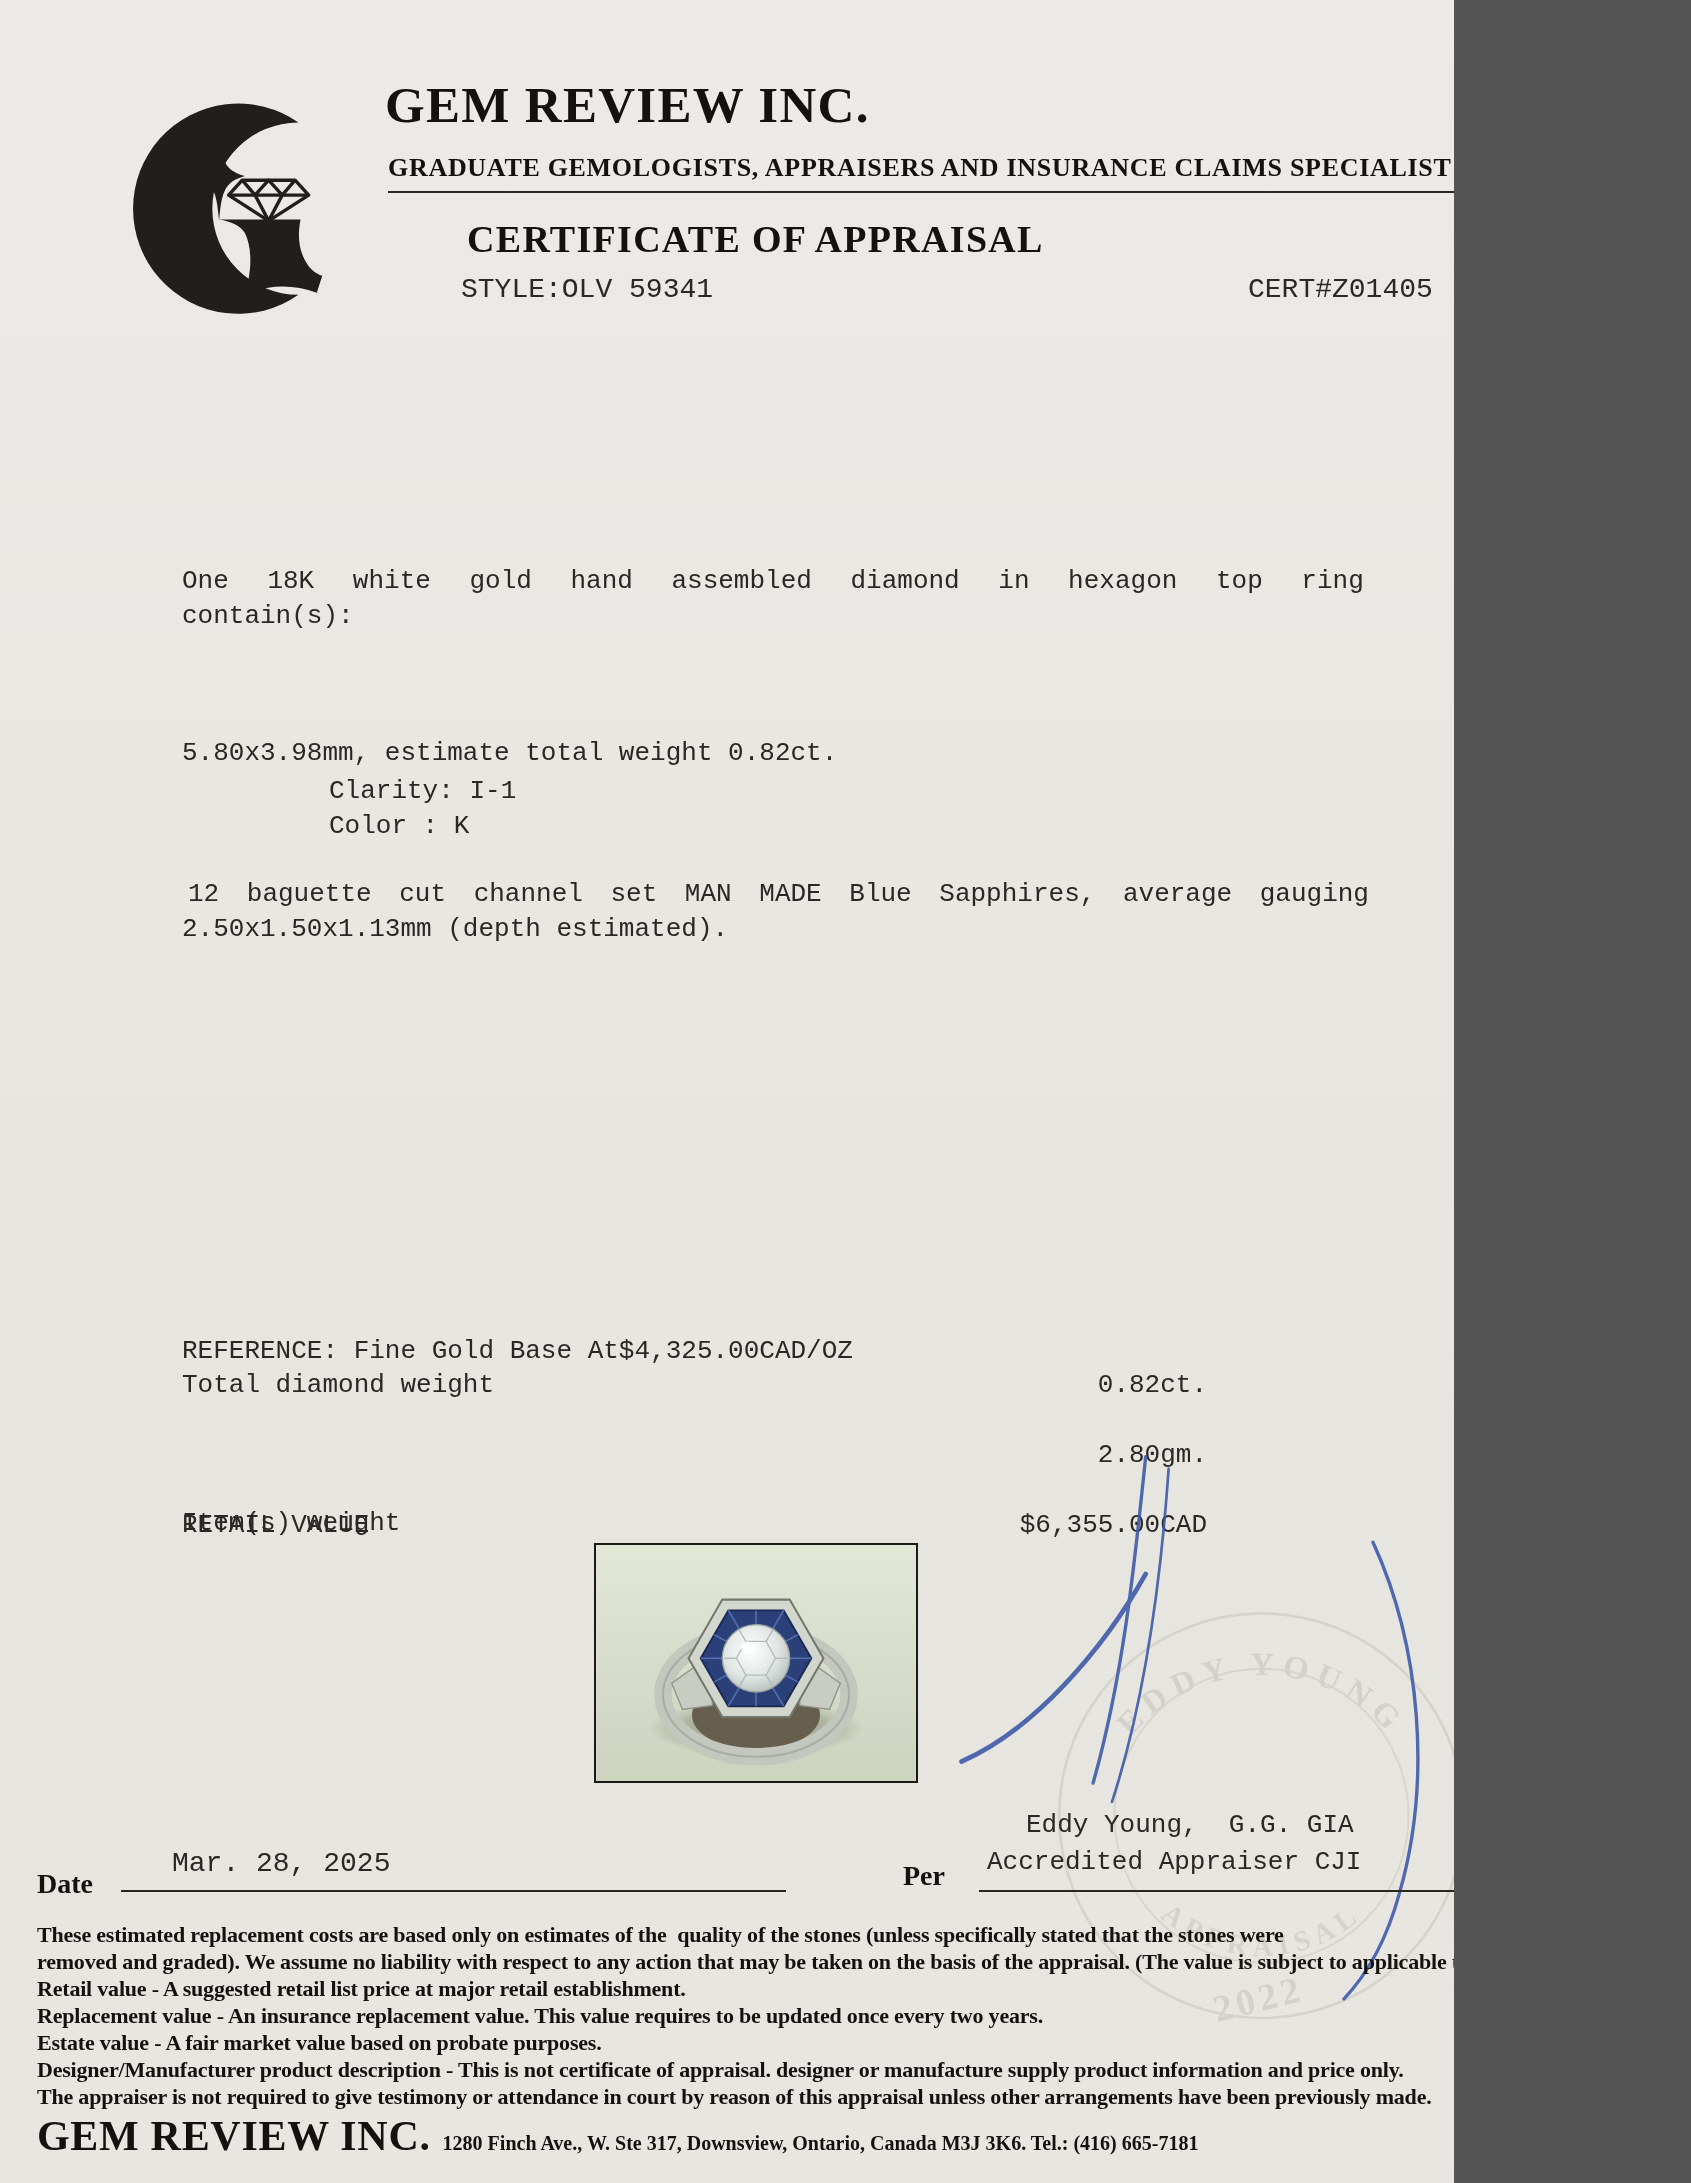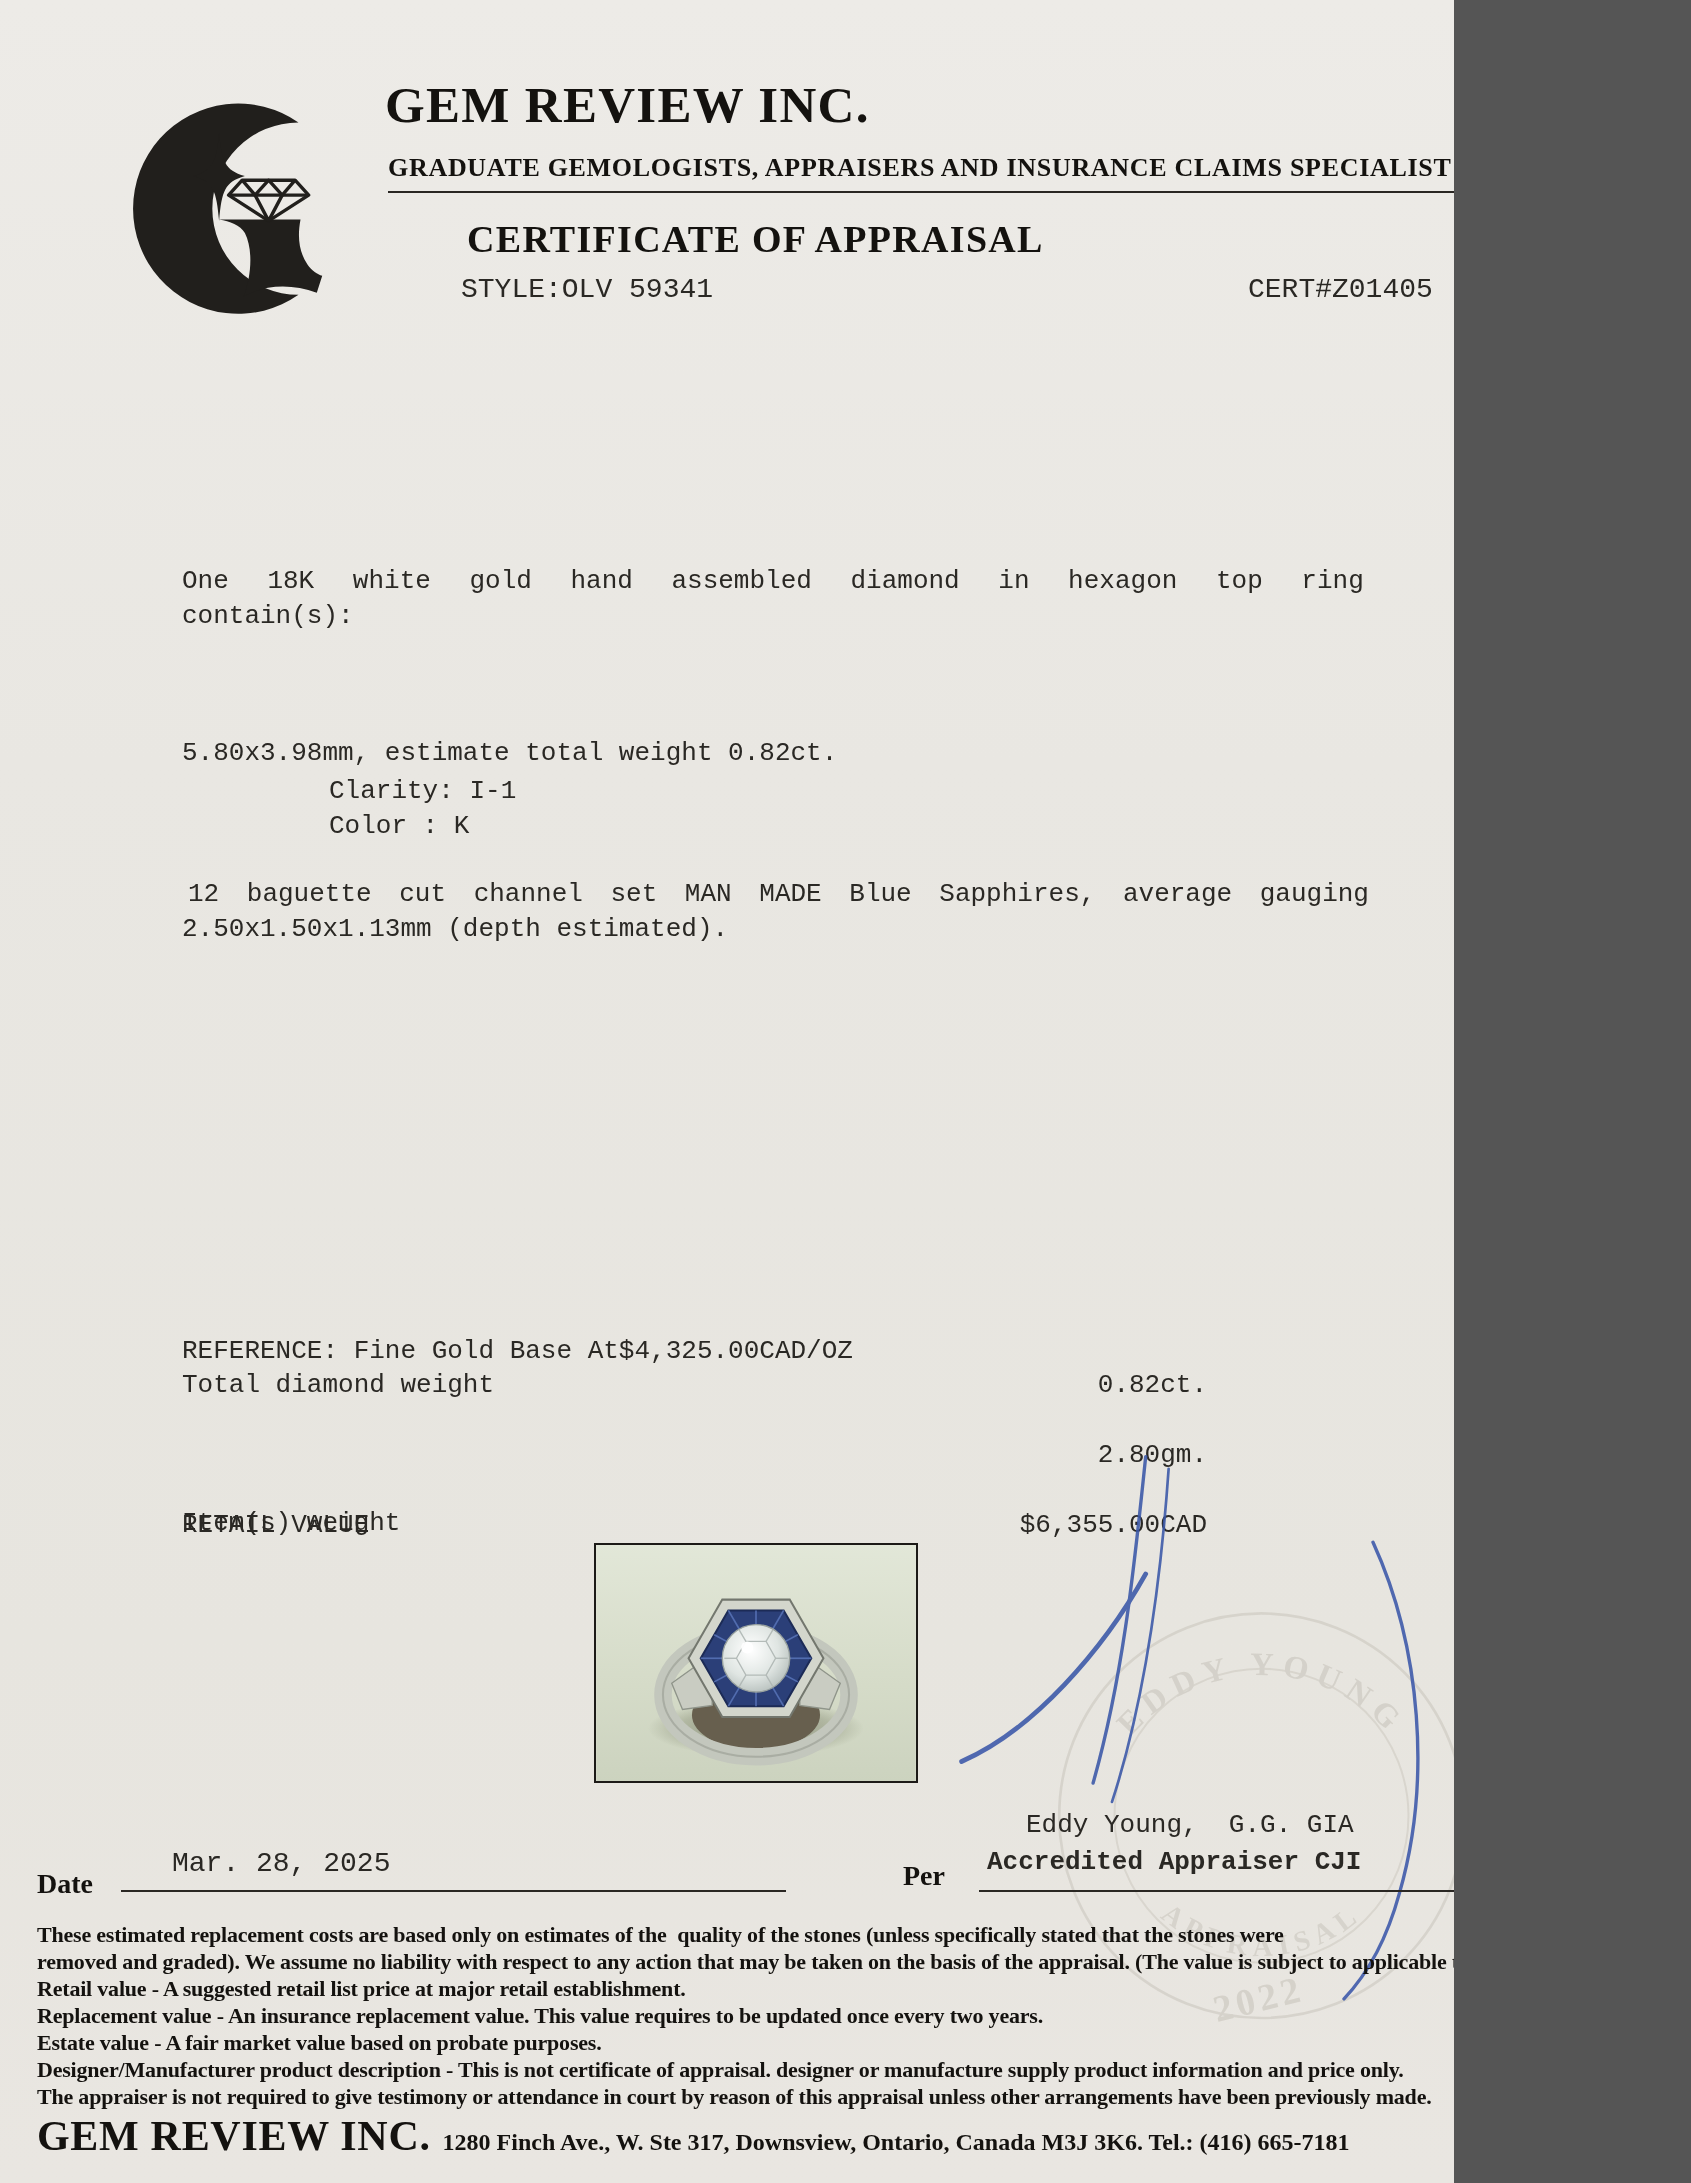--- a/index.html
+++ b/index.html
@@ -25,21 +25,21 @@
   .tagline{font-weight:bold;font-size:26px;letter-spacing:0.7px;color:#14120f;white-space:nowrap;}
   .rule{background:#2a2723;height:2px;}
   .doc-title{font-weight:bold;font-size:38px;letter-spacing:1.3px;color:#14120f;white-space:nowrap;}
   .label-big{font-weight:bold;font-size:28px;color:#14120f;}
   .disclaimer-line{
     font-weight:bold;font-size:22px;line-height:27px;color:#14120f;
     white-space:pre;letter-spacing:-0.2px;
   }
   .footer-wrap{display:flex;align-items:baseline;gap:12px;white-space:nowrap;}
   .footer-company{font-weight:bold;font-size:42px;letter-spacing:0.7px;color:#14120f;}
-  .footer-address{font-weight:bold;font-size:24px;color:#14120f;}
+  .footer-address{font-weight:bold;font-size:20px;color:#14120f;}
   .photo-frame{border:2.7px solid #1c1a17;}
 </style>
 </head>
 <body>
 
 <div class="page">
 
   <svg class="abs" style="left:116px;top:73px;" width="251" height="251" viewBox="0 0 370 370">
 
     <path d="M 269,73 A 155,155 0 1 0 269,327 A 127,127 0 1 1 269,73 Z" fill="#211f1c"></path>
@@ -173,21 +173,21 @@
   <svg class="abs" style="left:931px;top:1404px;" width="567" height="607" viewBox="0 0 840 900">
     <g fill="none" stroke="#3a57a8" stroke-linecap="round" opacity="0.88">
       <path d="M 45,530 C 150,485 255,365 318,252" stroke-width="7"></path>
       <path d="M 318,78 C 302,230 286,400 240,562" stroke-width="5"></path>
       <path d="M 352,96 C 342,240 320,430 268,590" stroke-width="4"></path>
       <path d="M 655,205 C 726,360 742,560 694,726 C 676,792 646,846 612,882" stroke-width="5"></path>
     </g>
   </svg>
 
   <div class="abs mono" style="left:1026px;top:1810px;">Eddy Young,  G.G. GIA</div>
-  <div class="abs mono" style="left:987px;top:1847px;font-weight:bold;">Accredited Appraiser CJI</div>
+  <div class="abs mono" style="left:987px;top:1847px;">Accredited Appraiser CJI</div>
 
   <div class="abs label-big" style="left:37px;top:1868px;">Date</div>
   <div class="abs mono" style="left:172px;top:1848px;font-size:28px;">Mar. 28, 2025</div>
   <div class="abs rule" style="left:121px;top:1890px;width:665px;"></div>
 
   <div class="abs label-big" style="left:903px;top:1860px;">Per</div>
   <div class="abs rule" style="left:979px;top:1890px;width:618px;"></div>
 
   <div class="abs" style="left:37px;top:1921px;">
     <div class="disclaimer-line">These estimated replacement costs are based only on estimates of the  quality of the stones (unless specifically stated that the stones were</div>

